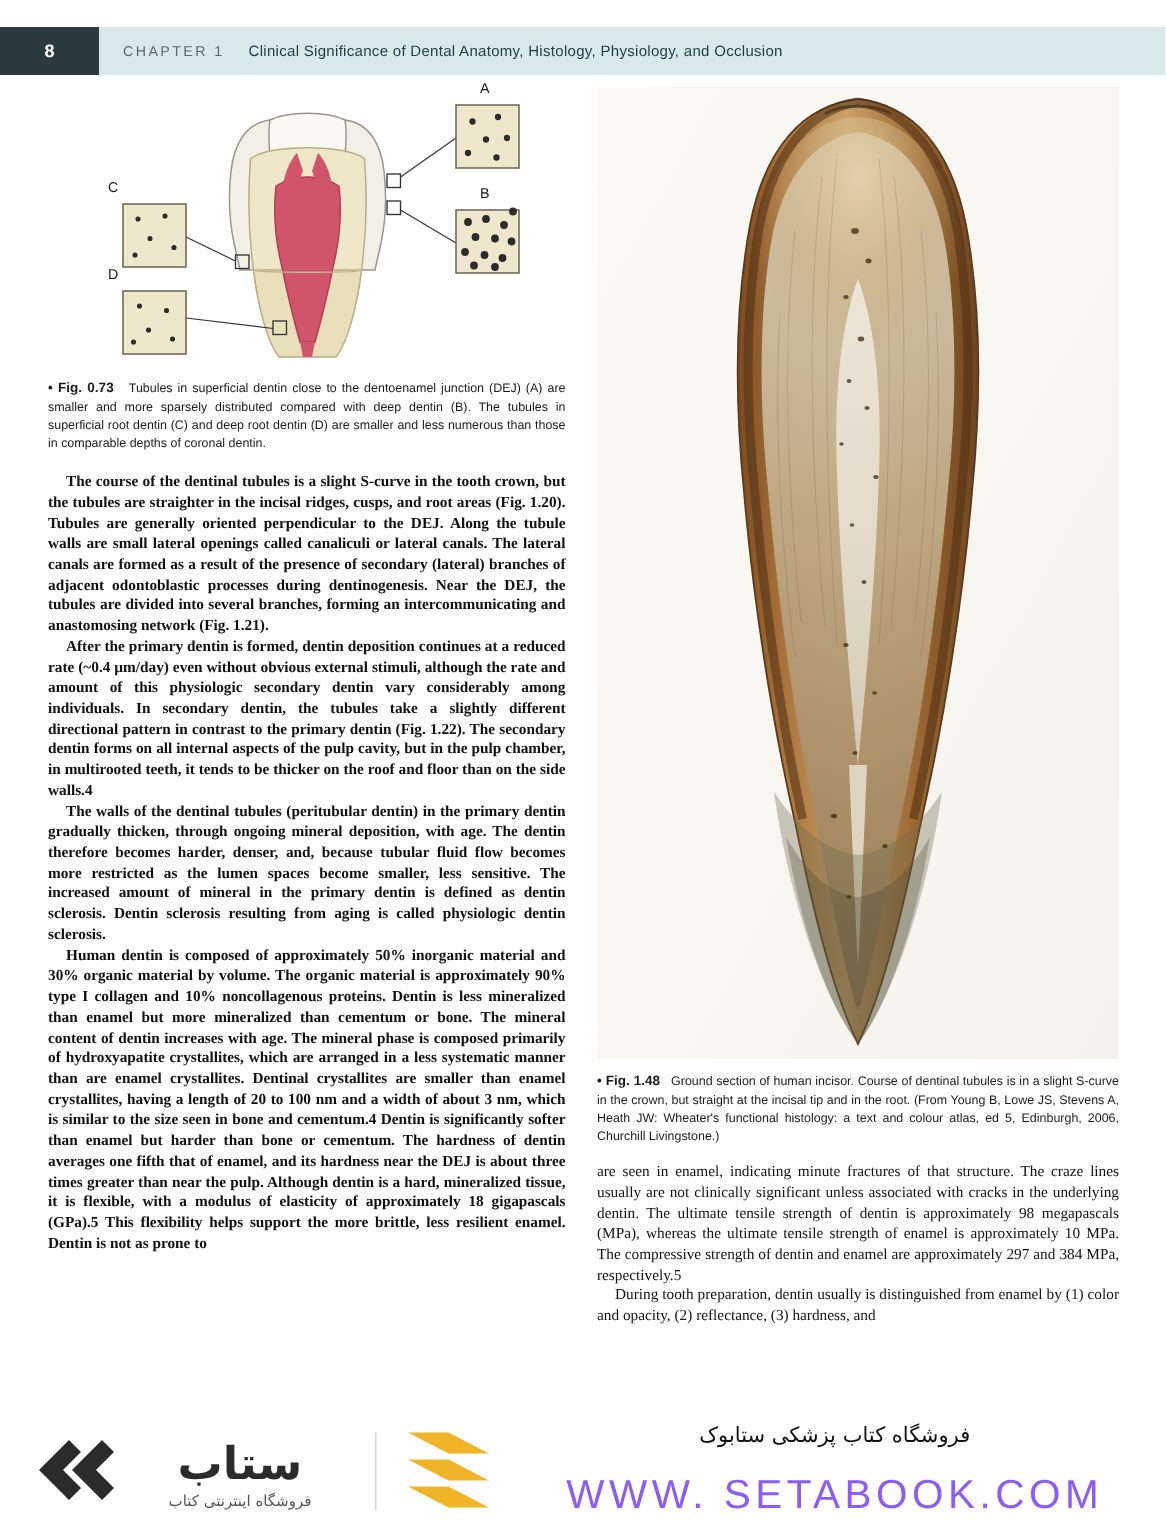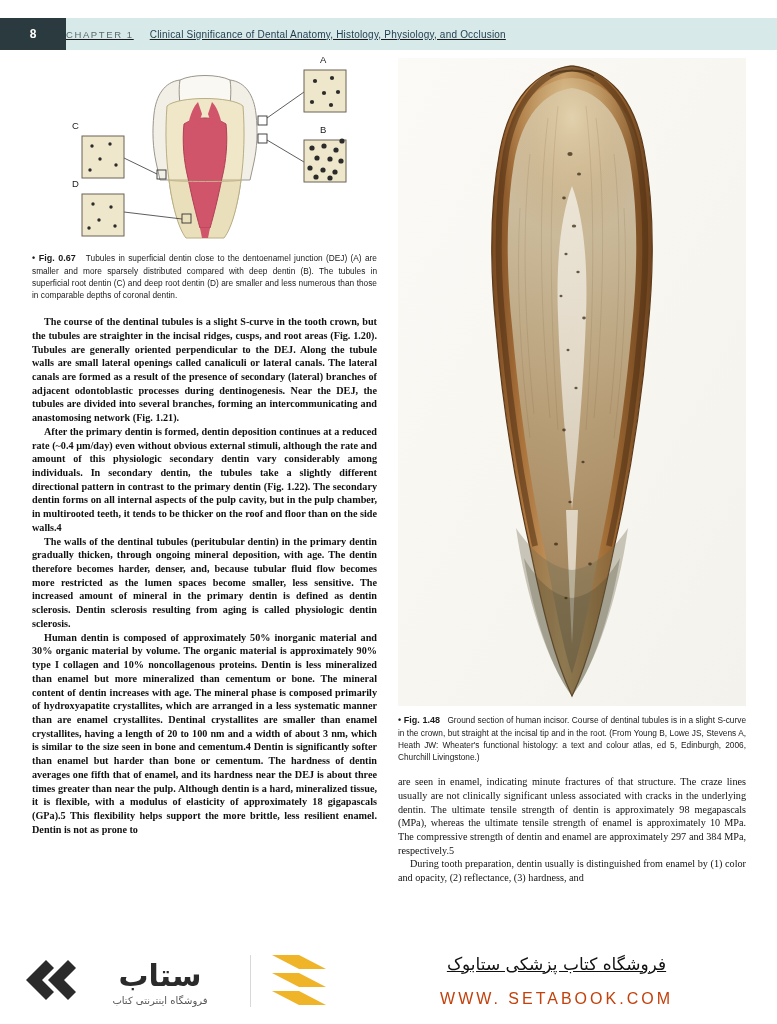--- a/index.html
+++ b/index.html
@@ -38,21 +38,21 @@
     color: #ffffff;
     font-family: "Liberation Sans", sans-serif;
     font-size: 12px;
     font-weight: bold;
   }
   .header-right {
     flex: 1;
     background: #d7e9e8;
     display: flex;
     align-items: center;
-    text-decoration: underline;
+    padding-left: 16px;
   }
   .chapter-label {
     font-family: "Liberation Sans", sans-serif;
     font-size: 9.5px;
     letter-spacing: 1.6px;
     color: #5c6a6e;
     margin-right: 16px;
   }
   .chapter-title {
     font-family: "Liberation Sans", sans-serif;
@@ -169,31 +169,30 @@
   .footer-right {
     flex: 1;
     display: flex;
     flex-direction: column;
     align-items: center;
     justify-content: center;
     padding-right: 10px;
   }
   .footer-fa {
     font-family: "DejaVu Sans", sans-serif;
-    font-size: 17px;
+    font-size: 14px;
     color: #111;
     direction: rtl;
     margin-bottom: 16px;
-    text-decoration: underline;
   }
   .footer-url {
     font-family: "Liberation Sans", sans-serif;
-    font-size: 16px;
+    font-size: 27px;
     letter-spacing: 3px;
-    color: #c2410c;
+    color: #8b5cf6;
     font-weight: 400;
   }
   .persian-logo-text {
     font-family: "DejaVu Sans", sans-serif;
     direction: rtl;
   }
 </style>
 </head>
 <body>
 
@@ -292,21 +291,21 @@
         <text x="290" y="4" font-family="Liberation Sans, sans-serif" font-size="9"></text>
       </svg>
 
       <div style="position:absolute; left:288px; top:-8px; font-family:'Liberation Sans',sans-serif; font-size:9.5px;">A</div>
       <div style="position:absolute; left:288px; top:62px; font-family:'Liberation Sans',sans-serif; font-size:9.5px;">B</div>
       <div style="position:absolute; left:40px; top:58px; font-family:'Liberation Sans',sans-serif; font-size:9.5px;">C</div>
       <div style="position:absolute; left:40px; top:116px; font-family:'Liberation Sans',sans-serif; font-size:9.5px;">D</div>
     </div>
 
     <div class="caption fig119-caption">
-      <span class="figlabel">• Fig. 0.67</span>
+      <span class="figlabel">• Fig. 0.73</span>
       &nbsp;&nbsp;<span>Tubules in superficial dentin close to the dentoenamel junction (DEJ) (A) are smaller and more sparsely distributed compared with deep dentin (B). The tubules in superficial root dentin (C) and deep root dentin (D) are smaller and less numerous than those in comparable depths of coronal dentin.</span>
     </div>
 
     <div class="bodytext left-body">
       <p><span>The course of the dentinal tubules is a slight S-curve in the tooth crown, but the tubules are straighter in the incisal ridges, cusps, and root areas (Fig. 1.20). Tubules are generally oriented perpendicular to the DEJ. Along the tubule walls are small lateral openings called canaliculi or lateral canals. The lateral canals are formed as a result of the presence of secondary (lateral) branches of adjacent odontoblastic processes during dentinogenesis. Near the DEJ, the tubules are divided into several branches, forming an intercommunicating and anastomosing network (Fig. 1.21).</span></p>
       <p><span>After the primary dentin is formed, dentin deposition continues at a reduced rate (~0.4 µm/day) even without obvious external stimuli, although the rate and amount of this physiologic secondary dentin vary considerably among individuals. In secondary dentin, the tubules take a slightly different directional pattern in contrast to the primary dentin (Fig. 1.22). The secondary dentin forms on all internal aspects of the pulp cavity, but in the pulp chamber, in multirooted teeth, it tends to be thicker on the roof and floor than on the side walls.4</span></p>
       <p><span>The walls of the dentinal tubules (peritubular dentin) in the primary dentin gradually thicken, through ongoing mineral deposition, with age. The dentin therefore becomes harder, denser, and, because tubular fluid flow becomes more restricted as the lumen spaces become smaller, less sensitive. The increased amount of mineral in the primary dentin is defined as dentin sclerosis. Dentin sclerosis resulting from aging is called physiologic dentin sclerosis.</span></p>
       <p><span>Human dentin is composed of approximately 50% inorganic material and 30% organic material by volume. The organic material is approximately 90% type I collagen and 10% noncollagenous proteins. Dentin is less mineralized than enamel but more mineralized than cementum or bone. The mineral content of dentin increases with age. The mineral phase is composed primarily of hydroxyapatite crystallites, which are arranged in a less systematic manner than are enamel crystallites. Dentinal crystallites are smaller than enamel crystallites, having a length of 20 to 100 nm and a width of about 3 nm, which is similar to the size seen in bone and cementum.4 Dentin is significantly softer than enamel but harder than bone or cementum. The hardness of dentin averages one fifth that of enamel, and its hardness near the DEJ is about three times greater than near the pulp. Although dentin is a hard, mineralized tissue, it is flexible, with a modulus of elasticity of approximately 18 gigapascals (GPa).5 This flexibility helps support the more brittle, less resilient enamel. Dentin is not as prone to</span></p>
     </div>
   </div>

